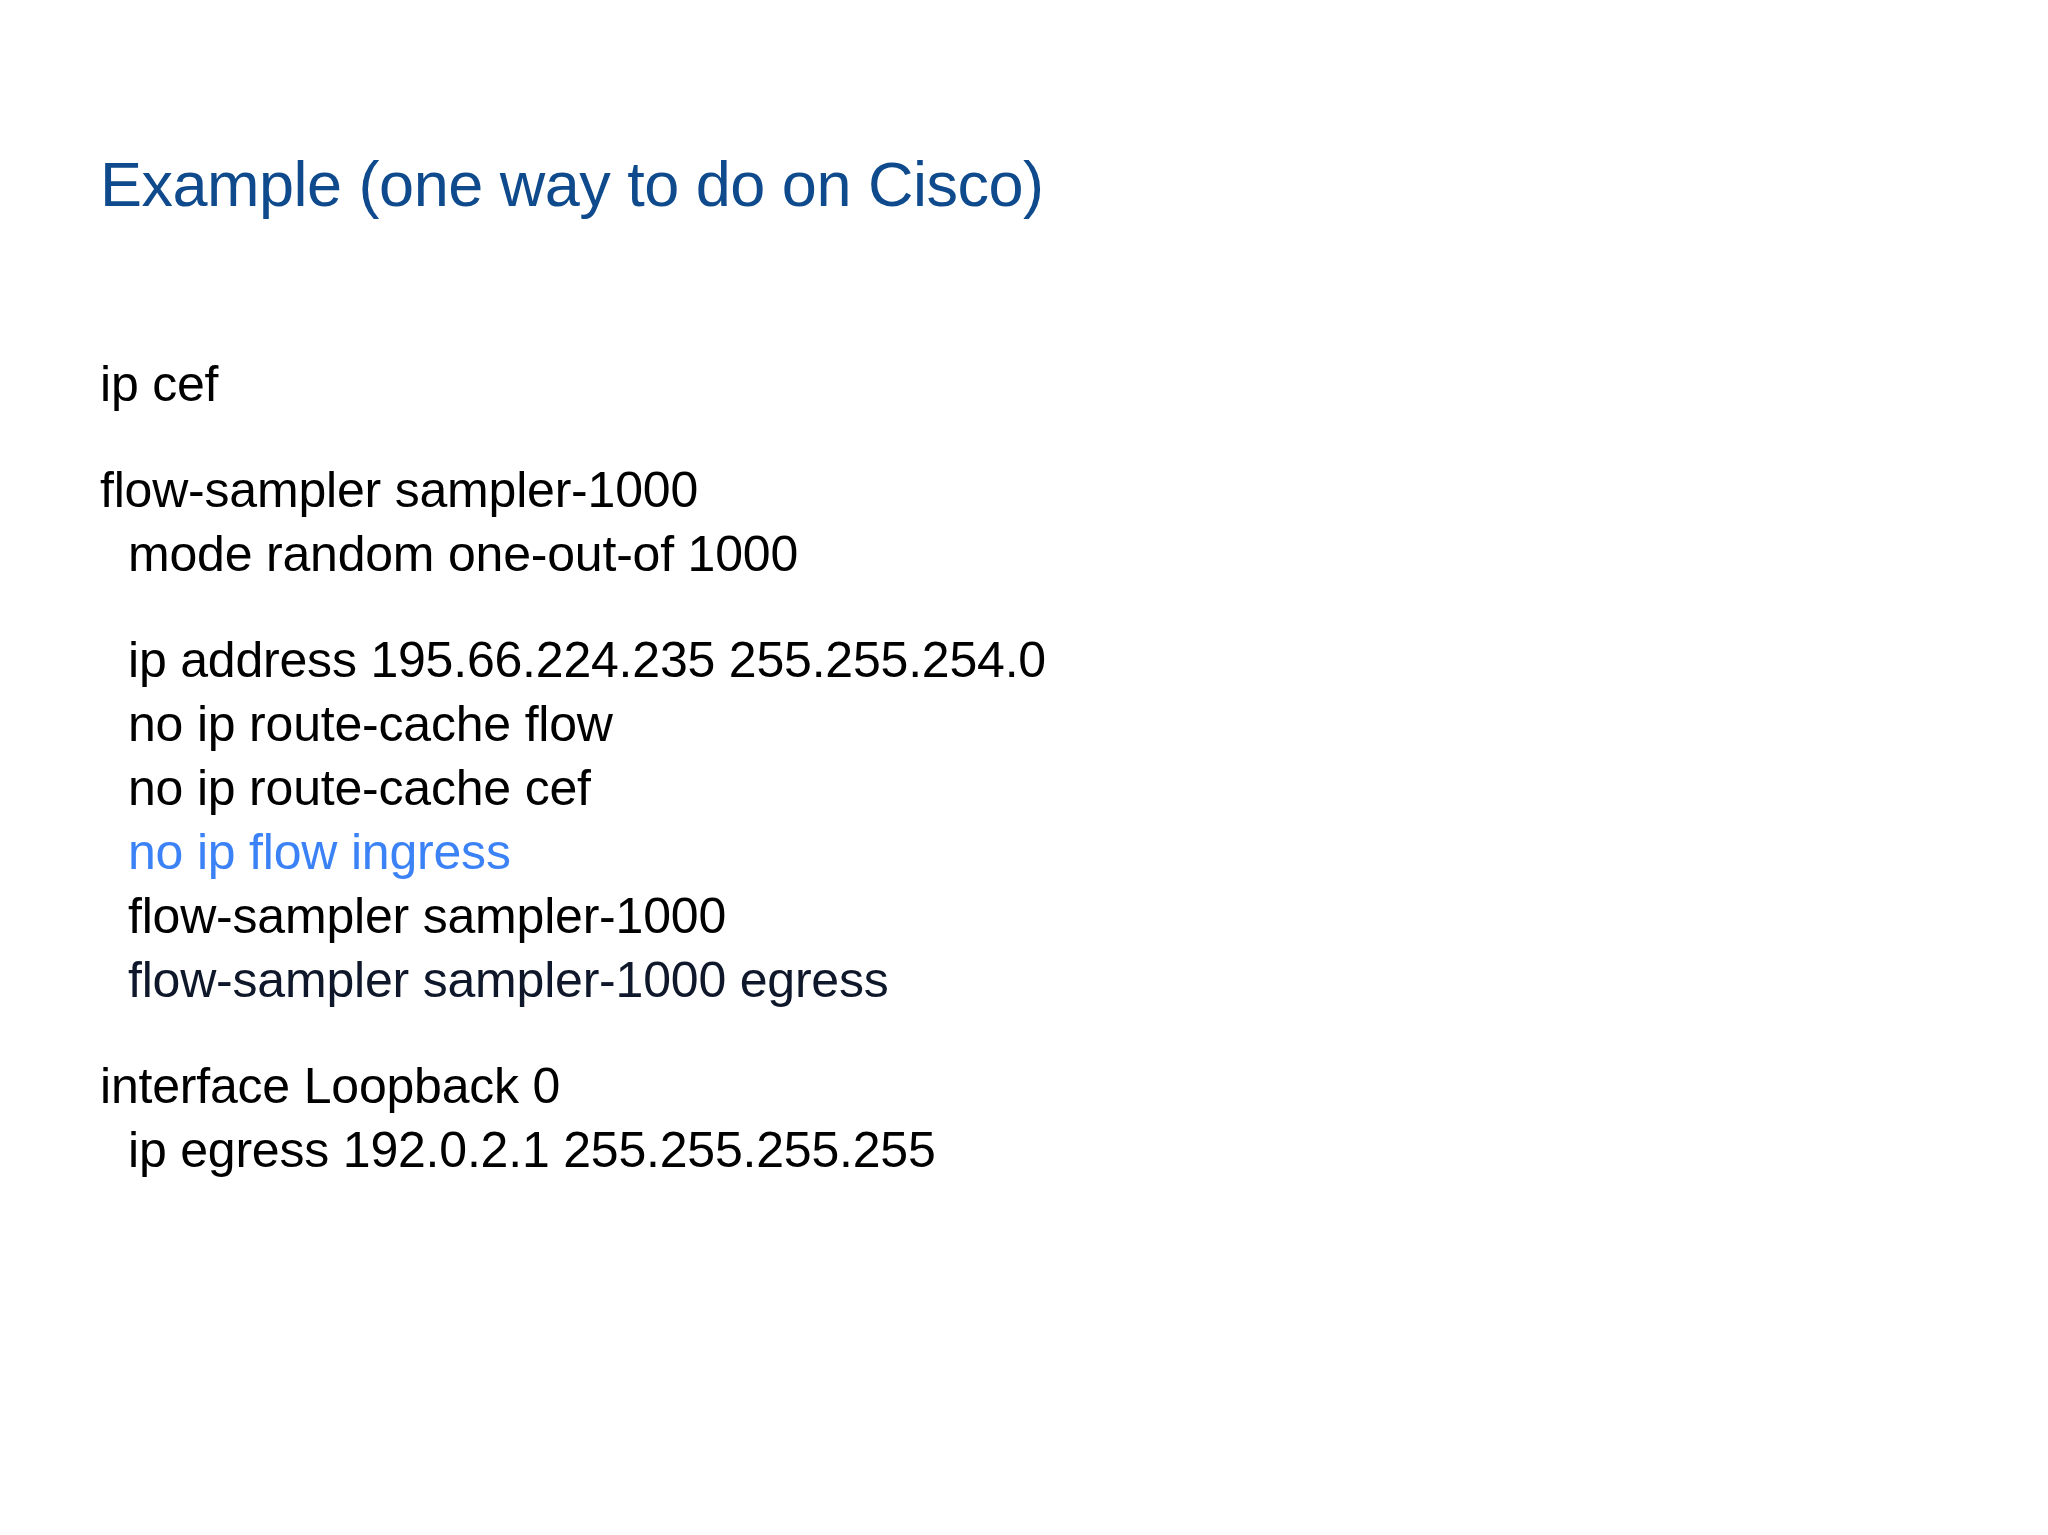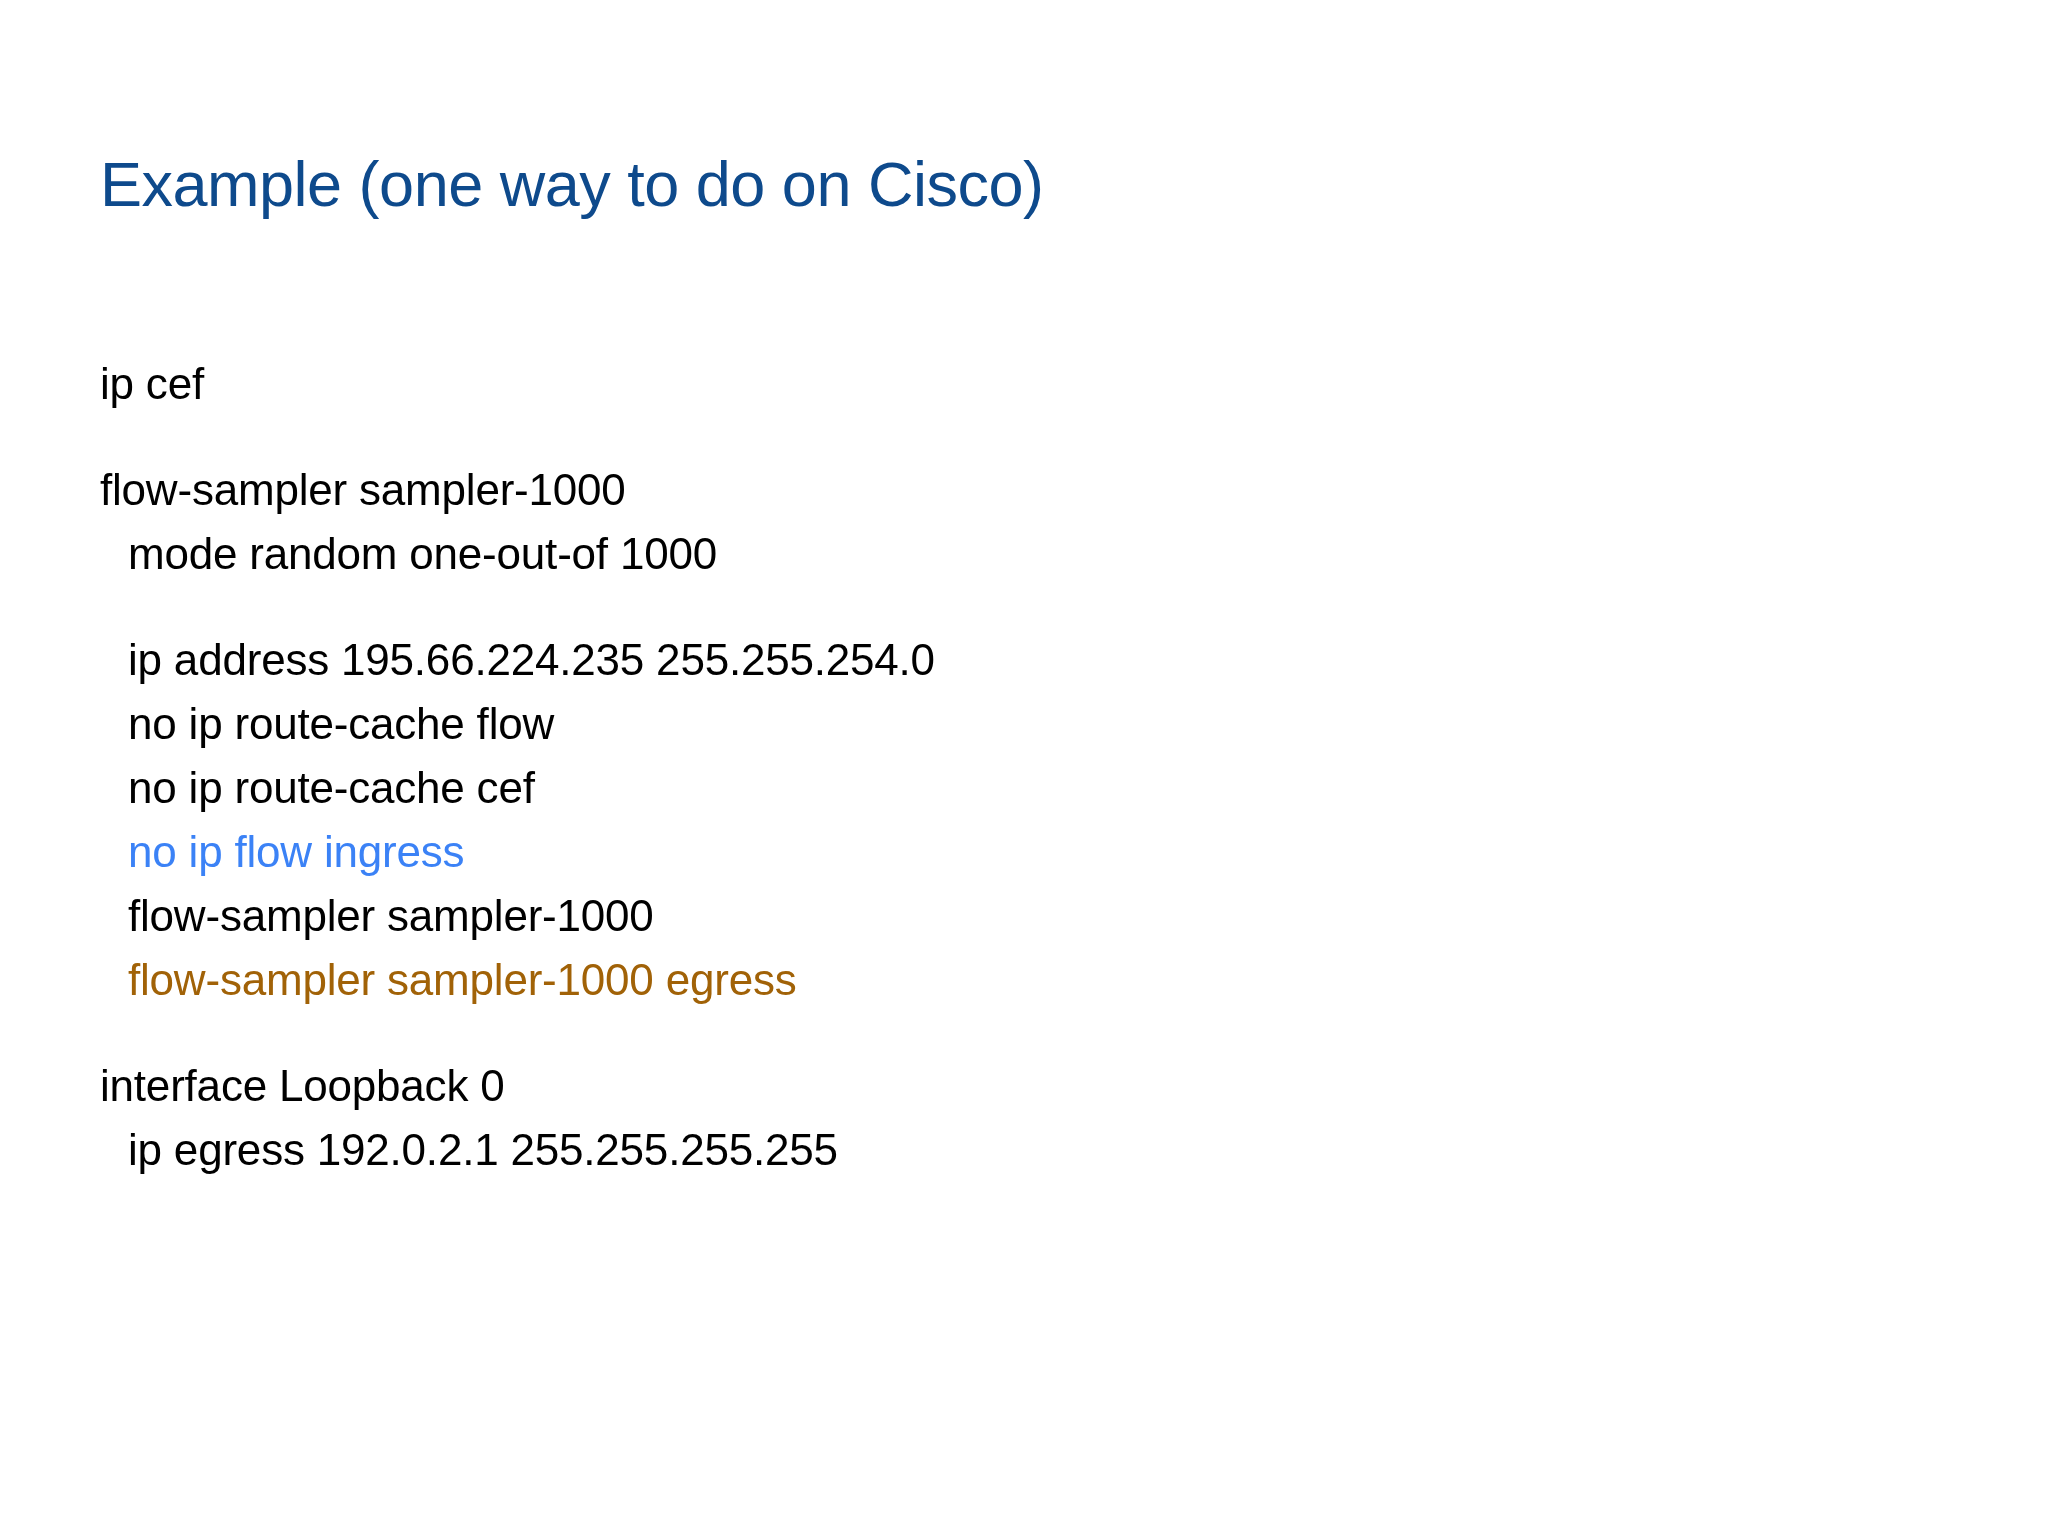--- a/index.html
+++ b/index.html
@@ -40,21 +40,21 @@
   }
   .config-group {
     margin: 0 0 42px 0;
   }
   .config-group:last-child {
     margin-bottom: 0;
   }
   .config-line {
     color: #000000;
     font-family: "Liberation Sans", sans-serif;
-    font-size: 44px;
+    font-size: 50px;
     font-weight: 400;
     line-height: 64px;
     white-space: pre;
     letter-spacing: -0.2px;
   }
   .config-line.indent-1 {
     padding-left: 28px;
   }
 </style>
 </head>
@@ -72,21 +72,21 @@
       <div class="config-group">
         <div class="config-line" style="color: rgb(0, 0, 0);">flow-sampler sampler-1000</div>
         <div class="config-line indent-1" style="color: rgb(0, 0, 0);">mode random one-out-of 1000</div>
       </div>
       <div class="config-group">
         <div class="config-line indent-1" style="color: rgb(0, 0, 0);">ip address 195.66.224.235 255.255.254.0</div>
         <div class="config-line indent-1" style="color: rgb(0, 0, 0);">no ip route-cache flow</div>
         <div class="config-line indent-1" style="color: rgb(0, 0, 0);">no ip route-cache cef</div>
         <div class="config-line indent-1" style="color: #3b82f6;">no ip flow ingress</div>
         <div class="config-line indent-1" style="color: rgb(0, 0, 0);">flow-sampler sampler-1000</div>
-        <div class="config-line indent-1" style="color: #a16207;">flow-sampler sampler-1000 egress</div>
+        <div class="config-line indent-1" style="color: #0f172a;">flow-sampler sampler-1000 egress</div>
       </div>
       <div class="config-group">
         <div class="config-line" style="color: rgb(0, 0, 0);">interface Loopback 0</div>
         <div class="config-line indent-1" style="color: rgb(0, 0, 0);">ip egress 192.0.2.1 255.255.255.255</div>
       </div>
     </div>
 
 </div>
 
 </body></html>

